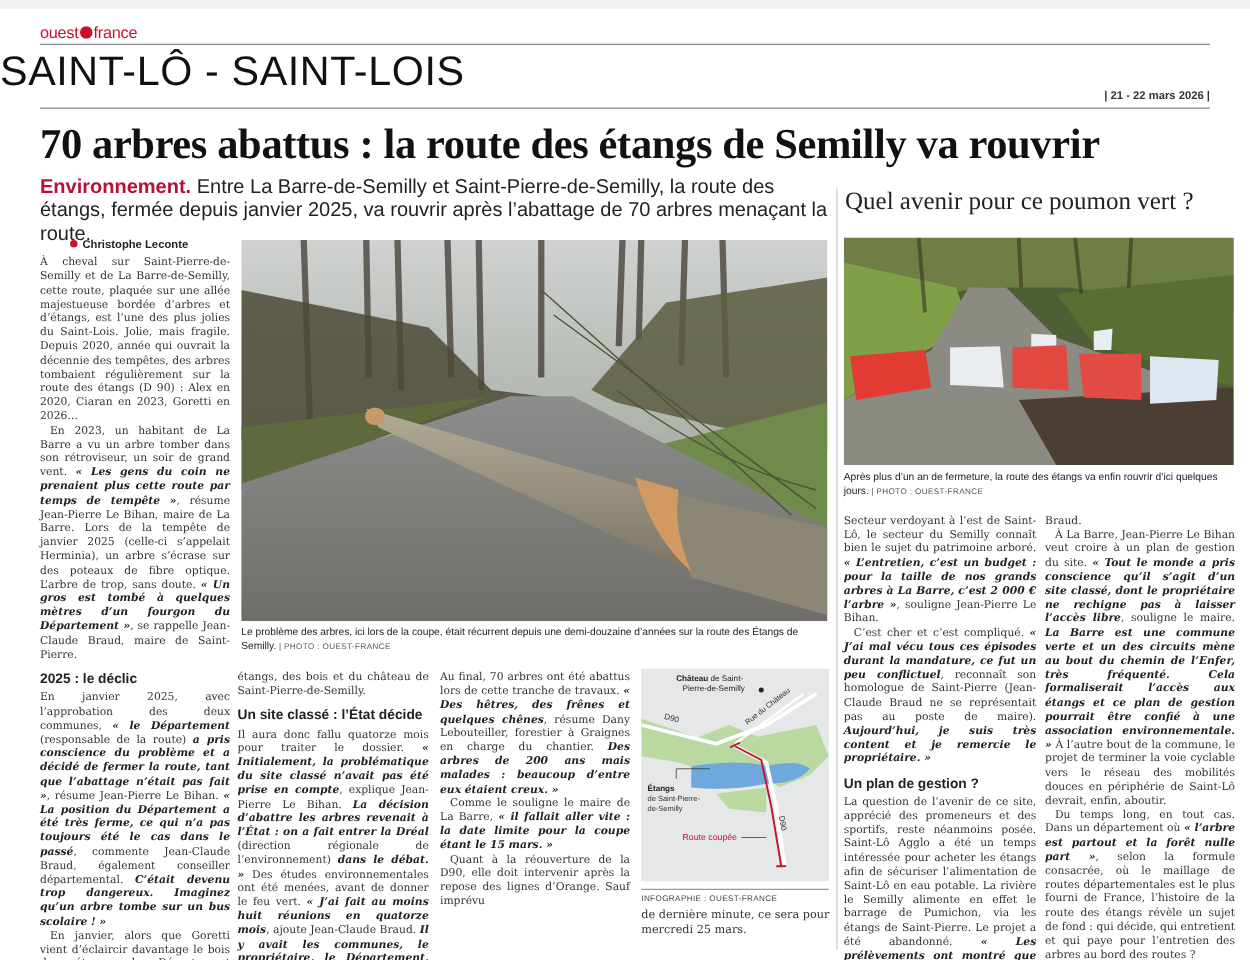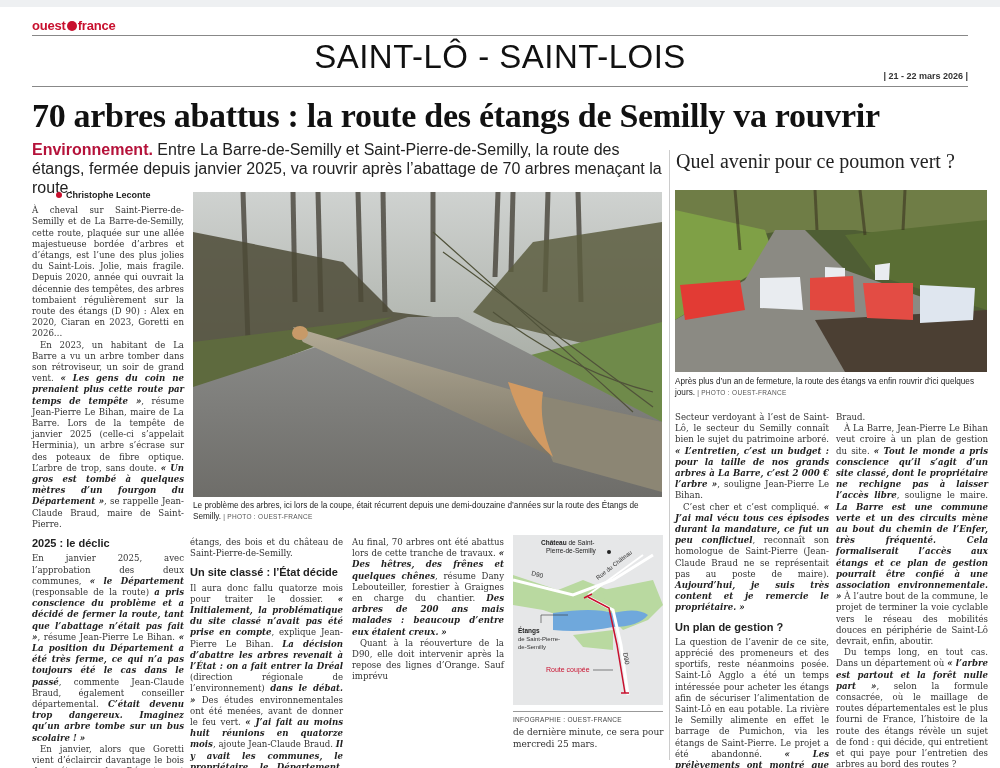--- a/index.html
+++ b/index.html
@@ -1,23 +1,23 @@
 <!DOCTYPE html>
 <html><head>
 <meta charset="utf-8">
 <style>
   * { box-sizing: border-box; margin: 0; padding: 0; }
   html, body { width: 1000px; height: 768px; overflow: hidden; background: #fff; }
   body { position: relative; font-family: "DejaVu Serif", serif; color: #222; }
   .topbar { position: absolute; left: 0; top: 0; width: 1000px; height: 7px; background: #eef0f2; }
-  .logo { position: absolute; left: 32px; top: 18px; font-family: "Liberation Sans", sans-serif; font-weight: bold; font-size: 13px; color: #c8102e; letter-spacing: -0.2px; }
+  .logo { position: absolute; left: 32px; top: 18px; font-family: "Liberation Sans", sans-serif; font-weight: normal; font-size: 13px; color: #c8102e; letter-spacing: -0.2px; }
   .logo .dot { display: inline-block; width: 10px; height: 10px; background: #c8102e; border-radius: 50%; vertical-align: -1px; margin: 0 1px; }
   .date { position: absolute; right: 32px; top: 24px; font-family: "Liberation Sans", sans-serif; font-size: 9px; font-weight: bold; color: #333; margin-top: 47px; }
   .rule1 { position: absolute; left: 32px; top: 35px; width: 936px; height: 1px; background: #888; }
-  .section { position: absolute; left: 0; width: 1000px; top: 38px; text-align: center; font-family: "Liberation Sans", sans-serif; font-size: 33px; font-weight: normal; color: #111; letter-spacing: 0.5px; }
+  .section { position: absolute; left: 0; width: 1000px; top: 38px; font-family: "Liberation Sans", sans-serif; font-size: 33px; font-weight: normal; color: #111; letter-spacing: 0.5px; }
   .rule2 { position: absolute; left: 32px; top: 86px; width: 936px; height: 1px; background: #888; }
   .headline { position: absolute; left: 32px; top: 97px; font-family: "Liberation Serif", serif; font-weight: bold; font-size: 34px; color: #111; letter-spacing: -0.3px; white-space: nowrap; }
   .lede { position: absolute; left: 32px; top: 140px; width: 640px; font-family: "Liberation Sans", sans-serif; font-size: 16px; line-height: 19px; color: #222; }
   .lede .kicker { color: #b5123a; font-weight: bold; }
   .sidehead { position: absolute; left: 676px; top: 150px; font-family: "Liberation Serif", serif; font-size: 20px; color: #222; white-space: nowrap; }
   .vline { position: absolute; left: 669px; top: 150px; width: 1px; height: 610px; background: #ccc; }
 
   .col { position: absolute; font-family: "DejaVu Serif", serif; font-size: 8.6px; line-height: 11.2px; color: #333; text-align: justify; hyphens: auto; }
   .col p { text-indent: 0; }
   .col p + p { text-indent: 8px; }
@@ -116,20 +116,21 @@
 </div>
 
 <div class="col" style="left:190px; top:537px; width:153px;">
   <p>étangs, des bois et du château de Saint-Pierre-de-Semilly.</p>
   <h3>Un site classé : l’État décide</h3>
   <p><span>Il aura donc fallu quatorze mois pour traiter le dossier. </span><em>« Initialement, la problématique du site classé n’avait pas été prise en compte</em><span>, explique Jean-Pierre Le Bihan. </span><em>La décision d’abattre les arbres revenait à l’État : on a fait entrer la Dréal</em><span> (direction régionale de l’environnement) </span><em>dans le débat. »</em><span> Des études environnementales ont été menées, avant de donner le feu vert. </span><em>« J’ai fait au moins huit réunions en quatorze mois</em><span>, ajoute Jean-Claude Braud. </span><em>Il y avait les communes, le propriétaire, le Département, Orange, les services de l’État de la Dréal,</em></p>
 </div>
 
 <div class="col" style="left:352px; top:537px; width:152px;">
   <p><span>Au final, 70 arbres ont été abattus lors de cette tranche de travaux. </span><em>« Des hêtres, des frênes et quelques chênes</em><span>, résume Dany Lebouteiller, forestier à Graignes en charge du chantier. </span><em>Des arbres de 200 ans mais malades : beaucoup d’entre eux étaient creux. »</em></p>
+  <p><span>Comme le souligne le maire de La Barre, </span><em>« il fallait aller vite : la date limite pour la coupe étant le 15 mars. »</em></p>
   <p>Quant à la réouverture de la D90, elle doit intervenir après la repose des lignes d’Orange. Sauf imprévu</p>
 </div>
 
 <div class="map">
   <svg width="150" height="170" viewBox="0 0 150 170">
     <rect width="150" height="170" fill="#e6e7e8"></rect>
     <path d="M0 40 L45 55 L70 45 L95 55 L100 75 L60 85 L30 75 L0 70 Z" fill="#b9d9a0"></path>
     <path d="M90 55 L140 45 L150 70 L135 85 L110 95 L95 80 Z" fill="#b9d9a0"></path>
     <path d="M40 78 Q80 72 100 78 Q125 72 135 80 Q125 92 100 92 Q70 98 40 95 Z" fill="#6fa8dc"></path>
     <path d="M60 100 L100 95 L100 115 L70 112 Z" fill="#b9d9a0"></path>

